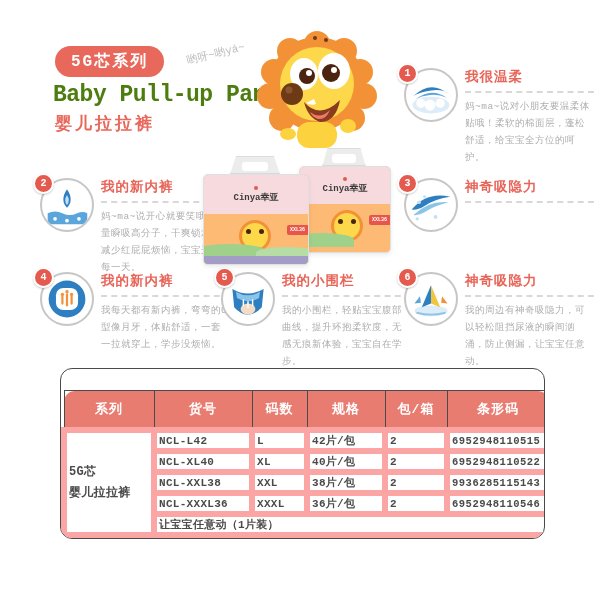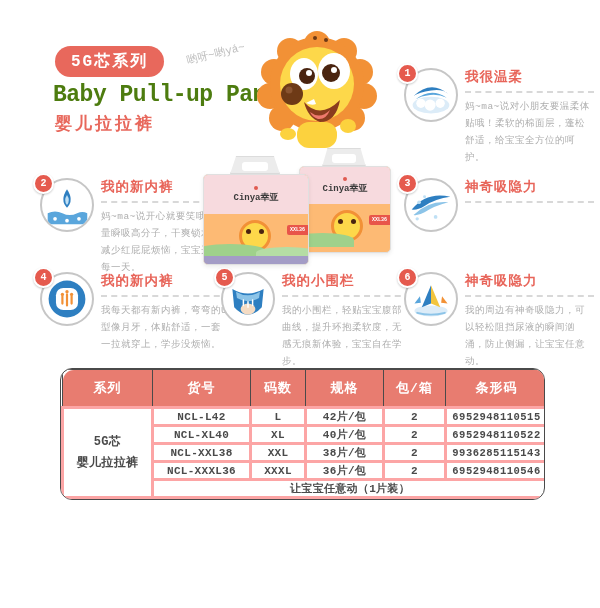--- a/index.html
+++ b/index.html
@@ -55,23 +55,23 @@
   .f1{left:404px;top:68px;}
   .f2{left:40px;top:178px;}
   .f3{left:404px;top:178px;}
   .f4{left:40px;top:272px;}
   .f5{left:221px;top:272px;}
   .f6{left:404px;top:272px;}
 
   
   .tbl-pos{position:absolute;left:60px;top:368px;width:485px;}
   .tbl-wrap{border:1px solid #4a4a4a;border-radius:12px;overflow:hidden;background:#fff;}
-  table{border-collapse:collapse;width:100%;table-layout:fixed;}
+  table{border-collapse:collapse;width:100%;table-layout:fixed;margin-top:21px;}
   th{background:#e87c70;color:#fff;font-size:13px;font-weight:bold;padding:9px 2px;border:1px solid #4a4a4a;letter-spacing:1px;}
-  td{font-size:11px;color:#4a4a4a;font-weight:bold;text-align:center;padding:0 2px;border:3px solid #fca5a5;letter-spacing:.3px;}
+  td{font-size:11px;color:#4a4a4a;font-weight:bold;text-align:left;padding:0 2px;border:6px solid #fca5a5;letter-spacing:.3px;}
   td.series-cell{font-size:12px;line-height:1.7;}
   td.barcode{font-size:10.5px;letter-spacing:.5px;}
   table tr:first-child th:first-child{border-top-left-radius:11px;}
   table tr:first-child th:last-child{border-top-right-radius:11px;}
 </style>
 </head>
 <body>
 
 <div class="canvas">
 

